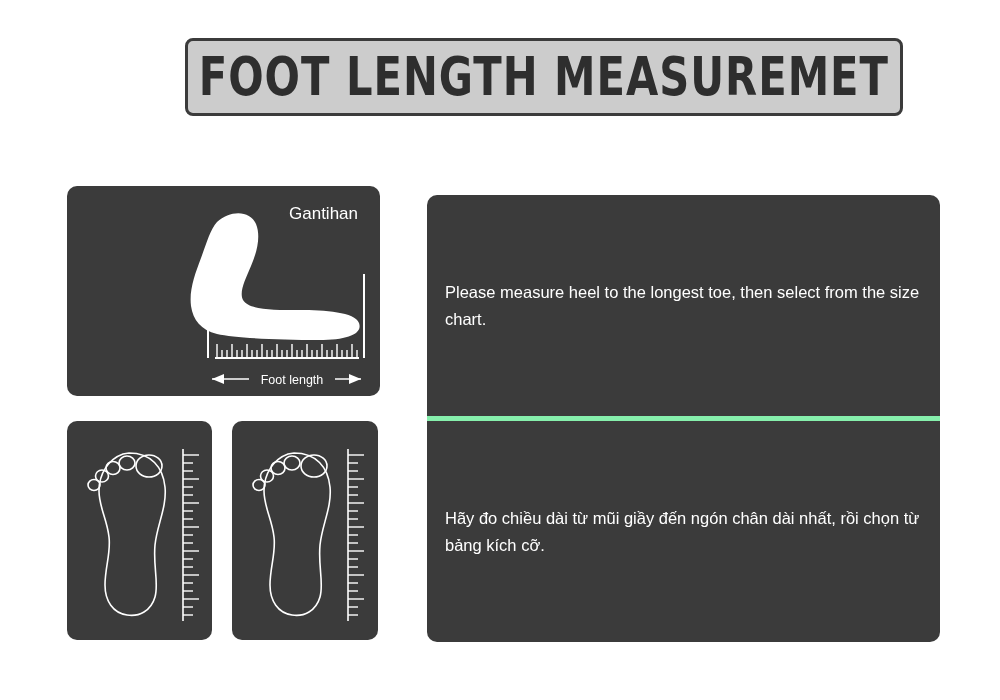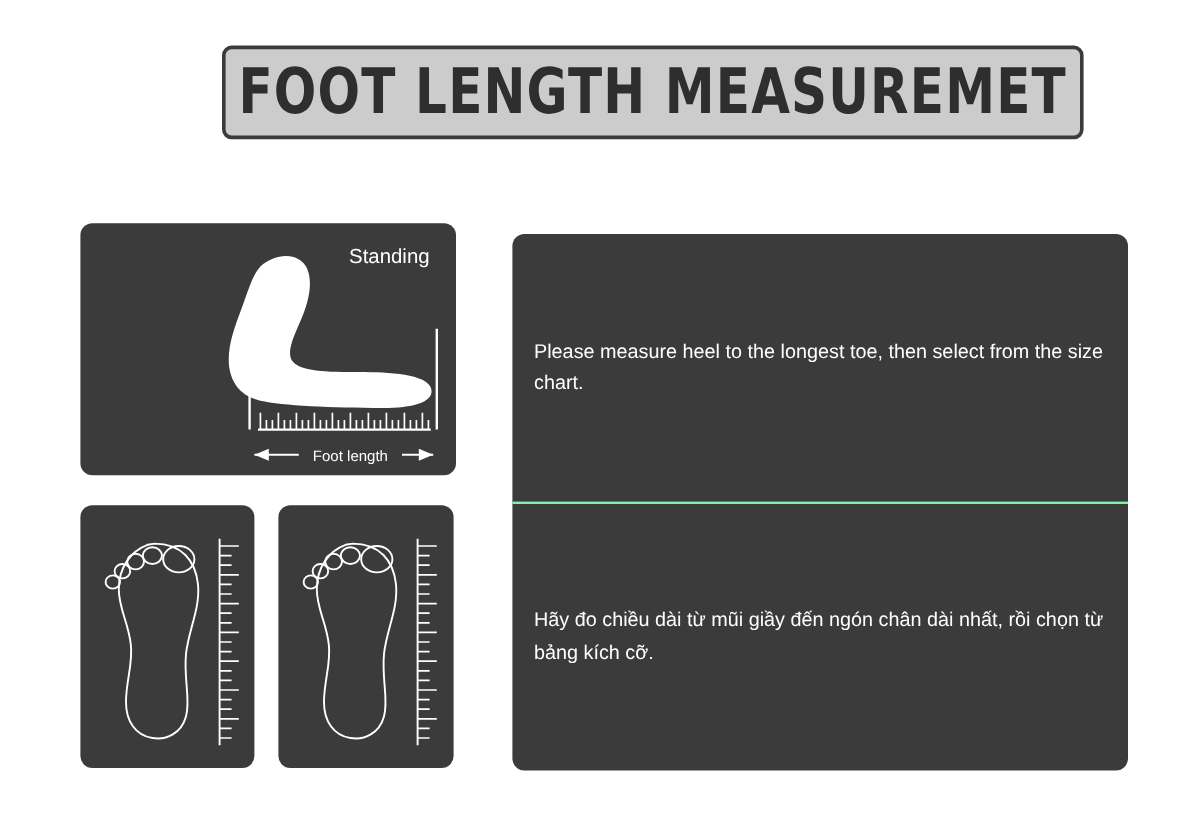--- a/index.html
+++ b/index.html
@@ -93,42 +93,42 @@
     flex-direction: column;
   }
   .instr-row {
     color: #ffffff;
     font-size: 16.5px;
     line-height: 1.62;
     padding: 0 18px 0 18px;
     display: flex;
     align-items: center;
     flex: 1 1 auto;
-    border-bottom: 2px solid #86efac;
+    border-bottom: 5px solid #86efac;
   }
   .instr-row:last-child {
     border-bottom: none;
   }
   .instr-row .txt {
     display: block;
     width: 100%;
   }
   .instr-row.thai .txt {
     font-size: 15.5px;
   }
 </style>
 </head>
 <body>
 
 <div class="title-banner">
   <span class="title-text">Foot Length Measuremet</span>
 </div>
 
 <div class="panel" id="standing-panel">
-  <span class="standing-label">Standing</span>
+  <span class="standing-label">Gantihan</span>
   <svg width="313" height="210" viewBox="0 0 313 210">
 
     <path d="M150 36 C163 24 183 24 189 38 C194 50 190 66 184 80 C178 94 172 106 176 114
              C182 124 206 124 232 124 C258 124 288 126 292 137 C296 148 280 154 252 154
              C210 154 168 152 150 148 C134 144 126 134 124 120 C122 104 128 88 134 72
              C140 56 143 44 150 36 Z" fill="#ffffff" stroke="none"></path>
 
     <line x1="141" y1="88" x2="141" y2="172" stroke="#ffffff" stroke-width="2"></line>
 
     <line x1="297" y1="88" x2="297" y2="172" stroke="#ffffff" stroke-width="2"></line>

